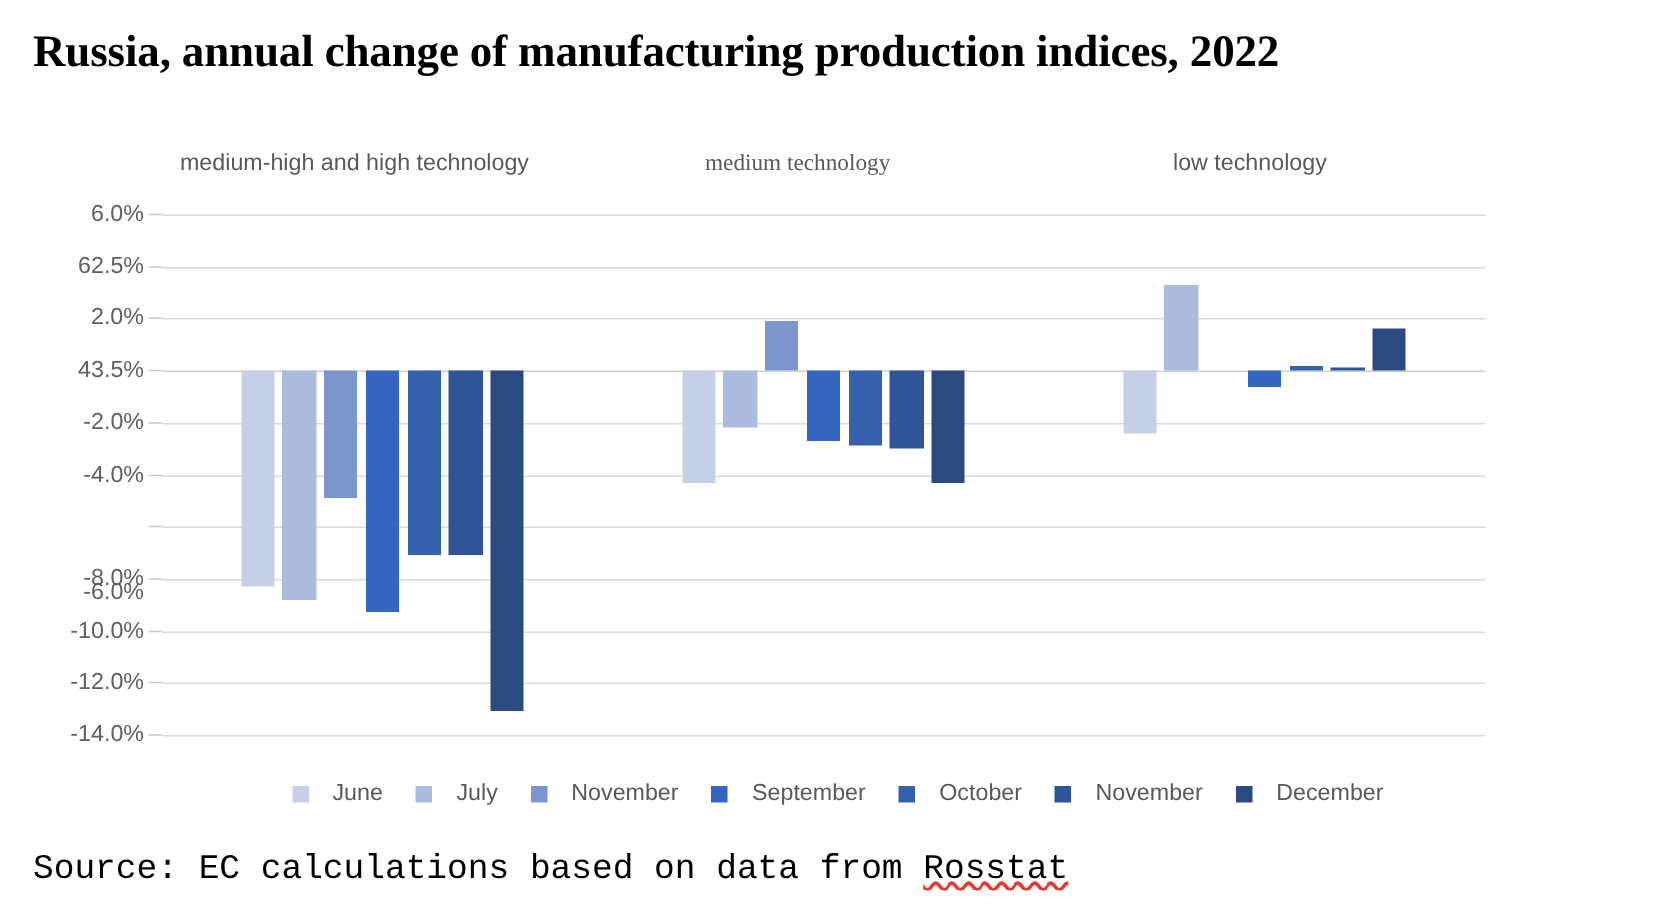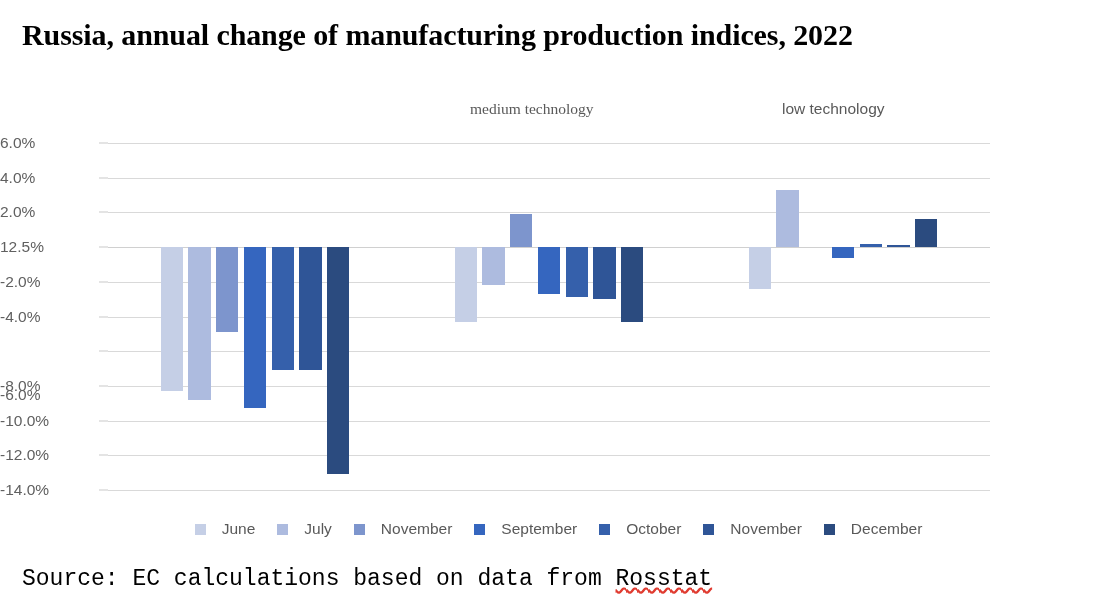--- a/index.html
+++ b/index.html
@@ -36,20 +36,21 @@
   .gridline{
     position:absolute;
     left:0; width:100%;
     height:1px;
     background:#d9d9d9;
   }
   .gridline.zero{ background:#d0d0d0; }
   .ytick-row{
     position:absolute;
     left:0; width:96px;
+    text-align:right;
     font-size:15.5px;
     color:#606060;
     transform:translateY(-50%);
   }
   .ytick-mark{
     position:absolute;
     width:9px;height:1px;
     background:#c9c9c9;
     left:99px;
     transform:translateY(-50%);
@@ -126,40 +127,41 @@
       <div class="bar" title="October: 0.2%" style="left: 751.632px; top: 100.63px; width: 22.176px; height: 3.47px; background: rgb(53, 96, 171);"></div>
       <div class="bar" title="November: -7.1%" style="left: 191.352px; top: 104.1px; width: 22.176px; height: 123.185px; background: rgb(47, 85, 151);"></div>
       <div class="bar" title="November: -3%" style="left: 485.352px; top: 104.1px; width: 22.176px; height: 52.05px; background: rgb(47, 85, 151);"></div>
       <div class="bar" title="November: 0.1%" style="left: 779.352px; top: 102.365px; width: 22.176px; height: 1.735px; background: rgb(47, 85, 151);"></div>
       <div class="bar" title="December: -13.1%" style="left: 219.072px; top: 104.1px; width: 22.176px; height: 227.285px; background: rgb(43, 75, 127);"></div>
       <div class="bar" title="December: -4.3%" style="left: 513.072px; top: 104.1px; width: 22.176px; height: 74.605px; background: rgb(43, 75, 127);"></div>
       <div class="bar" title="December: 1.6%" style="left: 807.072px; top: 76.34px; width: 22.176px; height: 27.76px; background: rgb(43, 75, 127);"></div>
     </div>
 <div class="ytick-row" style="top: 43px;">6.0%</div>
     <div class="ytick-mark" style="top: 43px;"></div>
-    <div class="ytick-row" style="top: 77.7px;">4.0%</div>
+    <div class="ytick-row" style="top: 77.7px;">62.5%</div>
     <div class="ytick-mark" style="top: 77.7px;"></div>
     <div class="ytick-row" style="top: 112.4px;">2.0%</div>
     <div class="ytick-mark" style="top: 112.4px;"></div>
-    <div class="ytick-row" style="top: 147.1px;">12.5%</div>
+    <div class="ytick-row" style="top: 147.1px;">43.5%</div>
     <div class="ytick-mark" style="top: 147.1px;"></div>
     <div class="ytick-row" style="top: 181.8px;">-2.0%</div>
     <div class="ytick-mark" style="top: 181.8px;"></div>
     <div class="ytick-row" style="top: 216.5px;">-4.0%</div>
     <div class="ytick-mark" style="top: 216.5px;"></div>
     <div class="ytick-row" style="top: 251.2px; margin-top: 44px;">-6.0%</div>
     <div class="ytick-mark" style="top: 251.2px;"></div>
     <div class="ytick-row" style="top: 285.9px;">-8.0%</div>
     <div class="ytick-mark" style="top: 285.9px;"></div>
     <div class="ytick-row" style="top: 320.6px;">-10.0%</div>
     <div class="ytick-mark" style="top: 320.6px;"></div>
     <div class="ytick-row" style="top: 355.3px;">-12.0%</div>
     <div class="ytick-mark" style="top: 355.3px;"></div>
     <div class="ytick-row" style="top: 390px;">-14.0%</div>
     <div class="ytick-mark" style="top: 390px;"></div>
+    <div class="group-label" style="left: 120px;">medium-high and high technology</div>
     <div class="group-label" style="left: 470px; font-family: Liberation Serif, serif;">medium technology</div>
     <div class="group-label" style="left: 782px;">low technology</div>
   </div>
 
 <div id="legend">
     <div class="legend-item">
       <span class="legend-swatch" style="background: rgb(197, 207, 230);"></span>
       <span>June</span>
     </div>
     <div class="legend-item">

